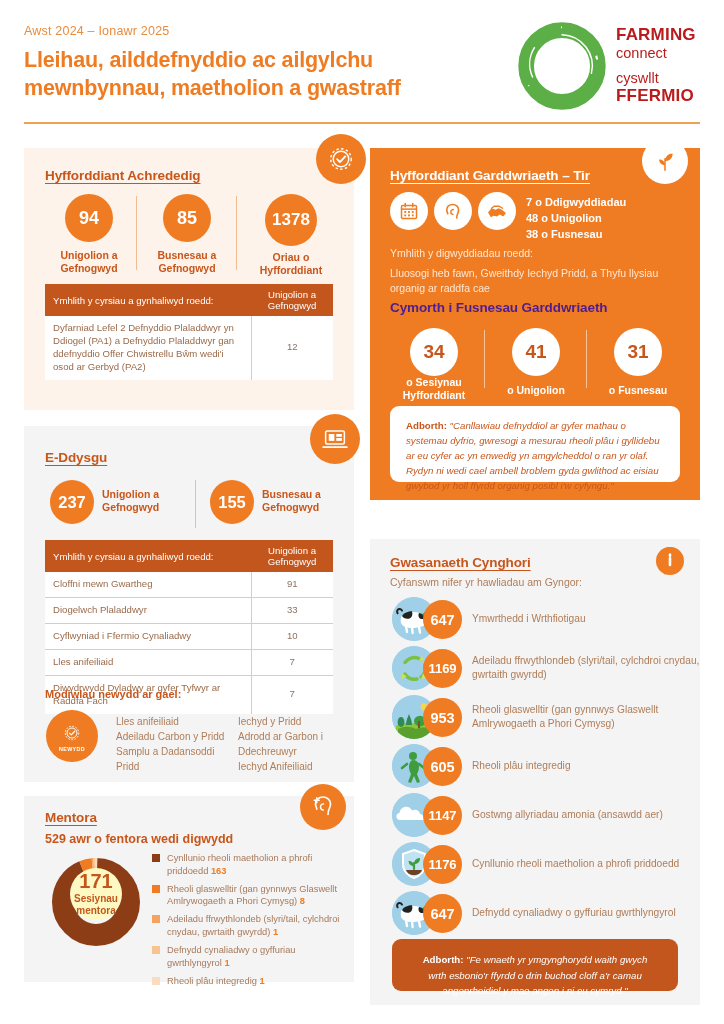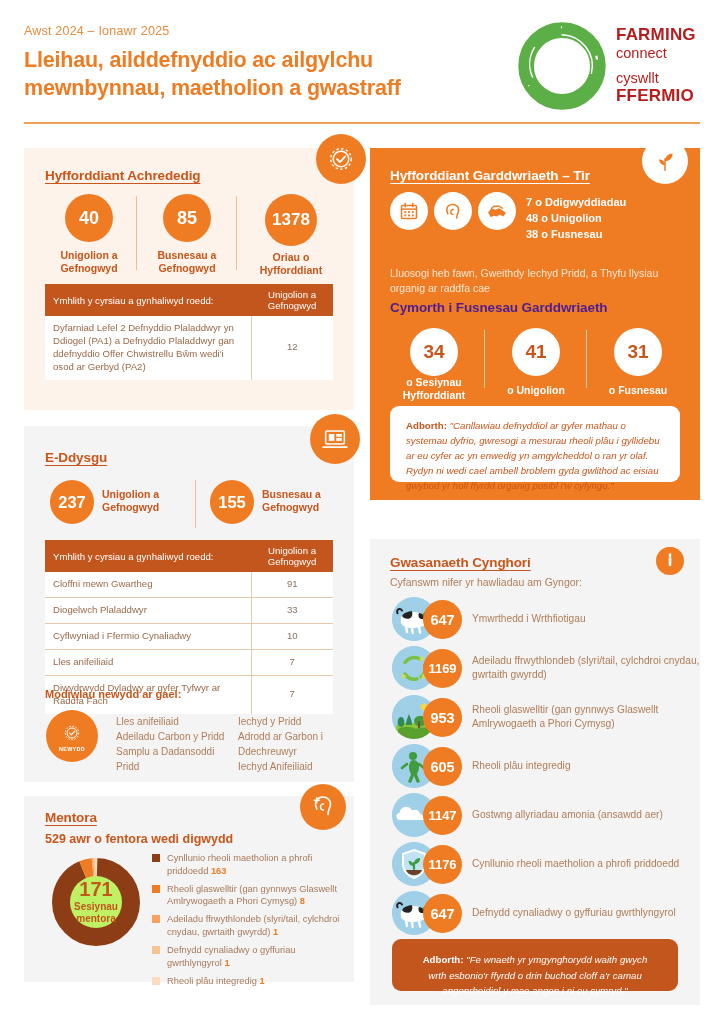--- a/index.html
+++ b/index.html
@@ -138,22 +138,22 @@
   .adv-txt{
     position:absolute;left:80px;top:0;width:240px;height:44px;
     display:flex;align-items:center;
     font-size:10.2px;color:#b07d58;line-height:1.42;
   }
 
   
   .men-head{font-size:12.5px;font-weight:bold;color:#c8561b;}
   .donut-wrap{position:absolute;width:96px;height:96px;}
   .donut-hole{
-    position:absolute;left:22px;top:22px;width:52px;height:52px;border-radius:50%;
-    background:#bef264;display:flex;flex-direction:column;
+    position:absolute;left:22px;top:14px;width:52px;height:52px;border-radius:50%;
+    background:#fef9c3;display:flex;flex-direction:column;
     align-items:center;justify-content:center;
   }
   .donut-num{font-size:20px;font-weight:bold;color:#c2561d;line-height:1;}
   .donut-lbl{font-size:10px;font-weight:bold;color:#c2561d;line-height:1.2;text-align:center;margin-top:2px;}
   .legend-item{position:relative;padding-left:15px;margin-bottom:5px;
     font-size:9.3px;color:#a8795a;line-height:1.38;}
   .legend-sw{position:absolute;left:0;top:2px;width:8px;height:8px;}
   .legend-val{color:#ef7c22;font-weight:bold;}
 </style>
 </head>
@@ -198,21 +198,21 @@
         <g fill="none" stroke="#fff" stroke-width="2">
           <circle cx="24" cy="24" r="11"></circle>
           <circle cx="24" cy="24" r="14.5" stroke-dasharray="3.4 3.4"></circle>
         </g>
         <path d="M18.5 24.3l4 4 7.5-8" fill="none" stroke="#fff" stroke-width="2.6" stroke-linecap="round" stroke-linejoin="round"></path>
       </svg>
     </div>
 
     <div style="position:absolute;left:26px;top:46px;width:78px;">
       <div class="stat-circle stat-orange" style="width:48px;height:48px;margin:0 auto;font-size:18px;">
-        <span>40</span>
+        <span>94</span>
       </div>
       <div class="stat-label" style="margin-top:7px;">Unigolion a Gefnogwyd</div>
     </div>
     <div class="vdiv" style="left:112px;top:48px;height:74px;"></div>
 
     <div style="position:absolute;left:124px;top:46px;width:78px;">
       <div class="stat-circle stat-orange" style="width:48px;height:48px;margin:0 auto;font-size:18px;">
         <span>85</span>
       </div>
       <div class="stat-label" style="margin-top:7px;">Busnesau a Gefnogwyd</div>
@@ -425,20 +425,21 @@
         <path d="M8 12l4-3h7l5 3" fill="none" stroke="#ef7c22" stroke-width="2" stroke-linecap="round"></path>
       </svg>
     </div>
 
     <div class="bullets" style="position:absolute;left:156px;top:47px;width:165px;">
       <div>7 o Ddigwyddiadau</div>
       <div>48 o Unigolion</div>
       <div>38 o Fusnesau</div>
     </div>
 
+    <div class="orange-body" style="position:absolute;left:20px;top:98px;width:290px;">Ymhlith y digwyddiadau roedd:</div>
     <div class="orange-body" style="position:absolute;left:20px;top:118px;width:295px;">Lluosogi heb fawn, Gweithdy Iechyd Pridd, a Thyfu llysiau organig ar raddfa cae</div>
 
     <div class="orange-sub" style="position:absolute;left:20px;top:152px;">Cymorth i Fusnesau Garddwriaeth</div>
 
     <div style="position:absolute;left:22px;top:180px;width:84px;">
       <div class="stat-circle stat-white" style="width:48px;height:48px;margin:0 auto;font-size:19px;">
         <span>34</span>
       </div>
       <div class="stat-label on-orange" style="margin-top:0;">o Sesiynau Hyfforddiant</div>
     </div>

